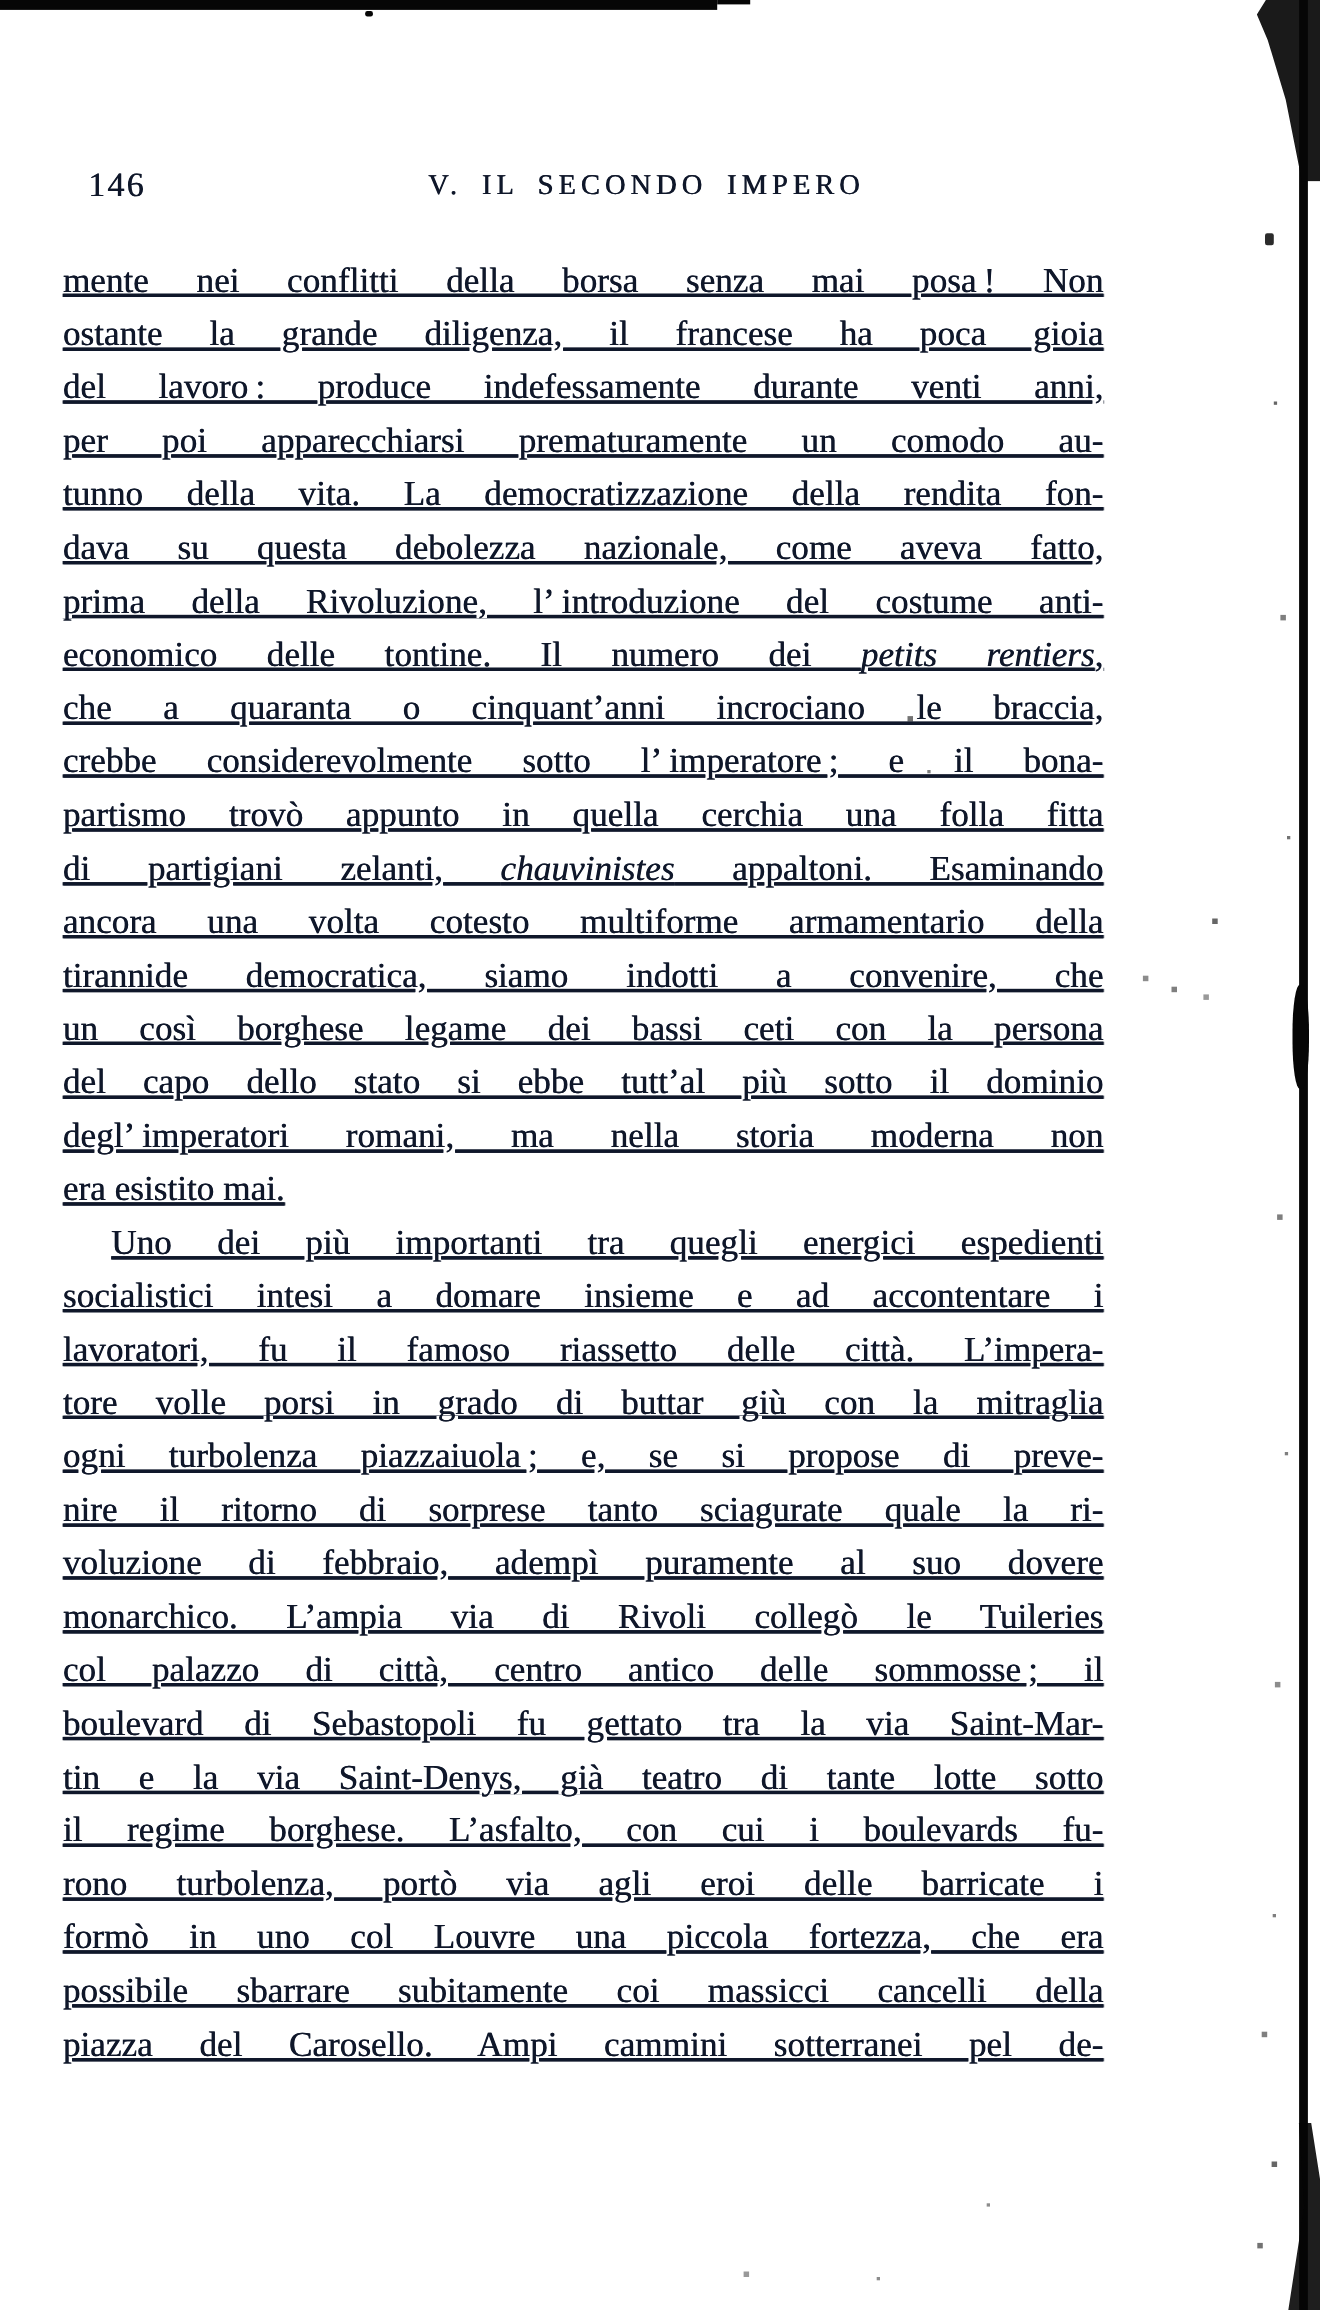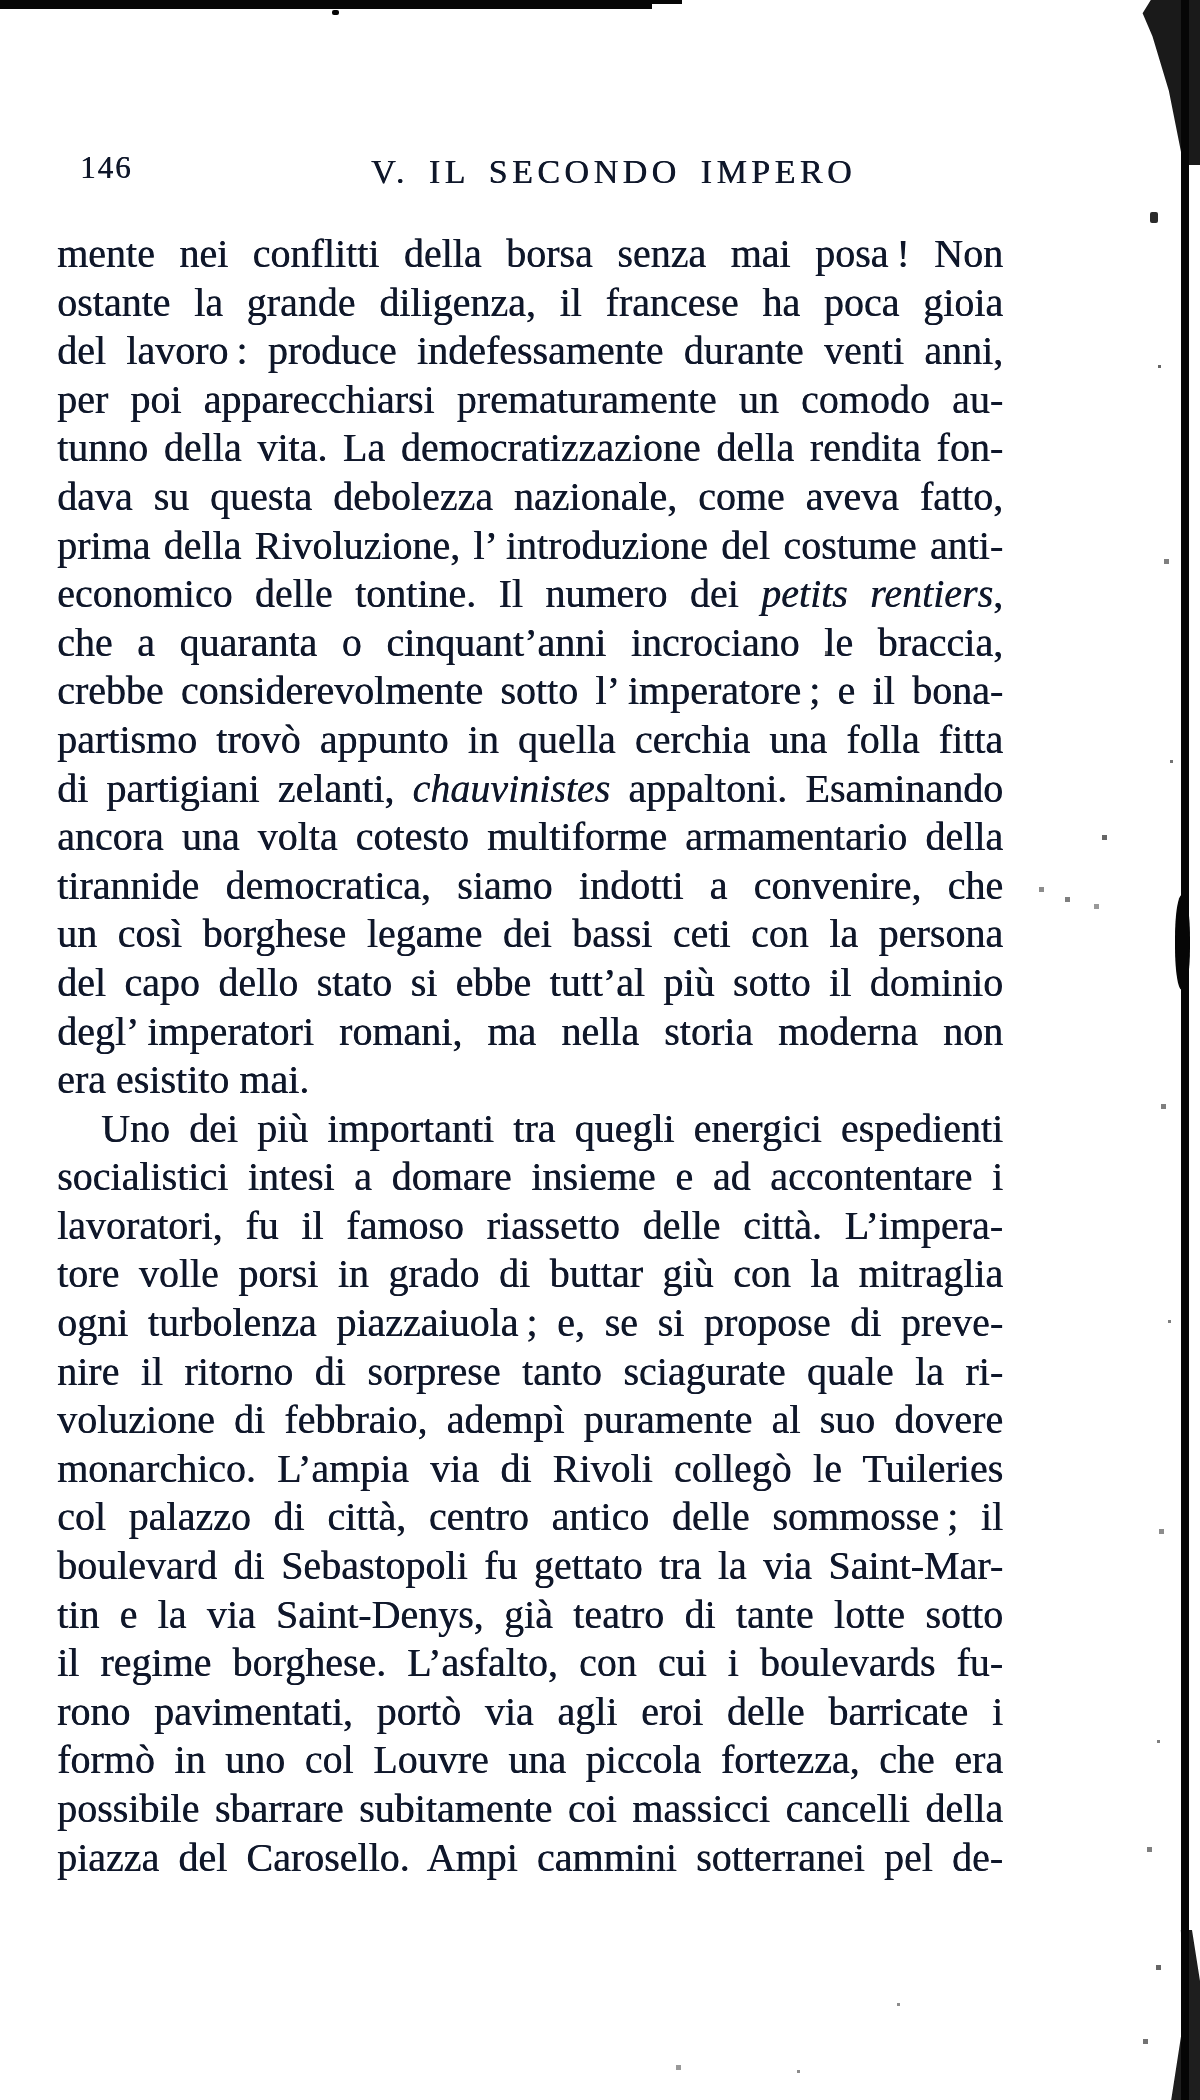--- a/index.html
+++ b/index.html
@@ -19,38 +19,39 @@
   .page-number {
     position: absolute;
     left: 80px;
     top: 150px;
     font-size: 31px;
     letter-spacing: 2px;
     text-shadow: 0.5px 0 currentColor;
   }
   .running-title {
     position: absolute;
-    left: 371px;
+    left: 389px;
     top: 153px;
-    font-size: 34px;
+    font-size: 26px;
     letter-spacing: 4.5px;
     word-spacing: 7px;
     text-shadow: 0.5px 0 currentColor;
     white-space: nowrap;
   }
 
   
   .body-text {
     position: absolute;
     left: 57px;
     top: 230px;
     width: 946px;
-    font-size: 40px;
+    font-size: 32px;
     line-height: 48.6px;
     text-shadow: 0.45px 0 currentColor;
+    text-decoration: underline;
   }
   .line {
     text-align: justify;
     text-align-last: justify;
   }
   .line.no-just {
     text-align: center;
     text-align-last: left;
   }
   .line.indent { text-indent: 44px; }
@@ -144,20 +145,20 @@
         <div class="line"><span>lavoratori, fu il famoso riassetto delle città. L’impera-</span></div>
         <div class="line"><span>tore volle porsi in grado di buttar giù con la mitraglia</span></div>
         <div class="line"><span>ogni turbolenza piazzaiuola ; e, se si propose di preve-</span></div>
         <div class="line"><span>nire il ritorno di sorprese tanto sciagurate quale la ri-</span></div>
         <div class="line"><span>voluzione di febbraio, adempì puramente al suo dovere</span></div>
         <div class="line"><span>monarchico. L’ampia via di Rivoli collegò le Tuileries</span></div>
         <div class="line"><span>col palazzo di città, centro antico delle sommosse ; il</span></div>
         <div class="line"><span>boulevard di Sebastopoli fu gettato tra la via Saint-Mar-</span></div>
         <div class="line"><span>tin e la via Saint-Denys, già teatro di tante lotte sotto</span></div>
         <div class="line"><span>il regime borghese. L’asfalto, con cui i boulevards fu-</span></div>
-        <div class="line"><span>rono pavimentati, portò via agli eroi delle barricate i</span></div>
+        <div class="line"><span>rono turbolenza, portò via agli eroi delle barricate i</span></div>
         <div class="line"><span>formò in uno col Louvre una piccola fortezza, che era</span></div>
         <div class="line"><span>possibile sbarrare subitamente coi massicci cancelli della</span></div>
         <div class="line"><span>piazza del Carosello. Ampi cammini sotterranei pel de-</span></div>
       </div>
     </div>
 
 </div>
 
 </body></html>

